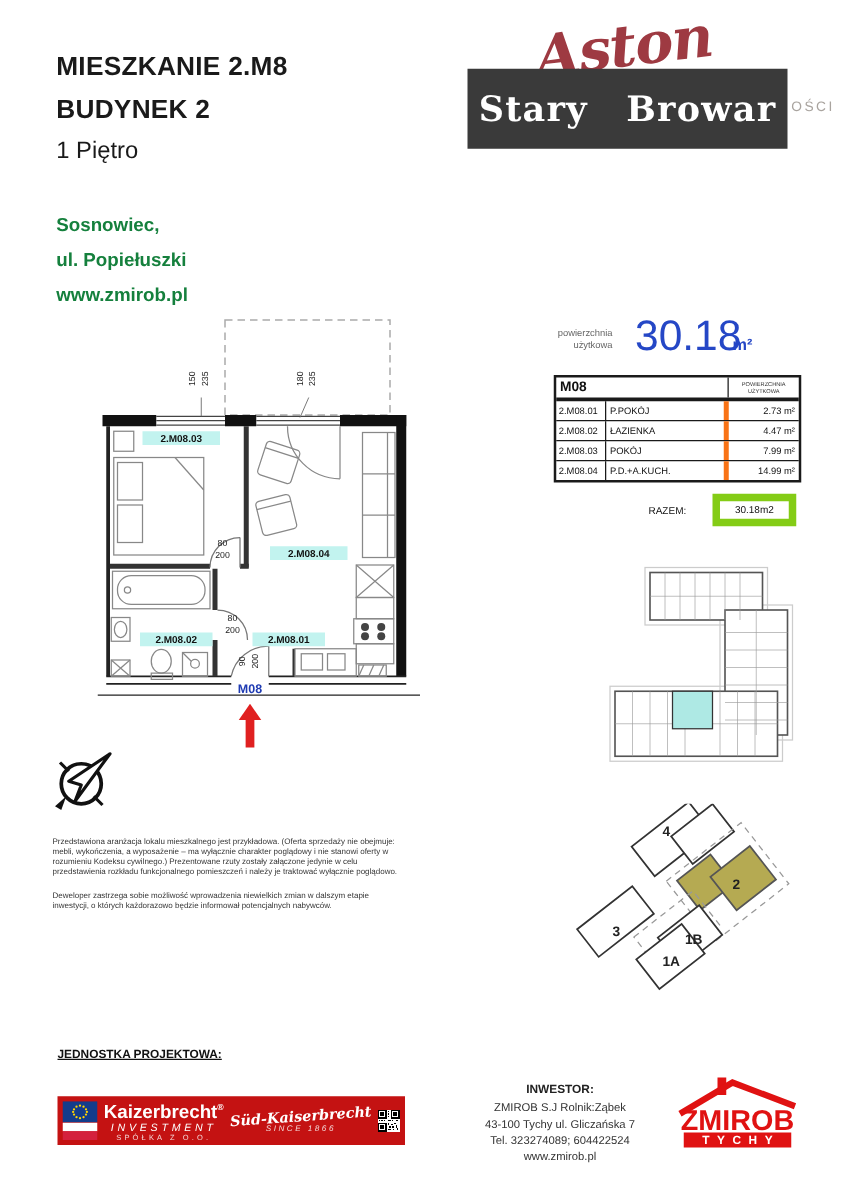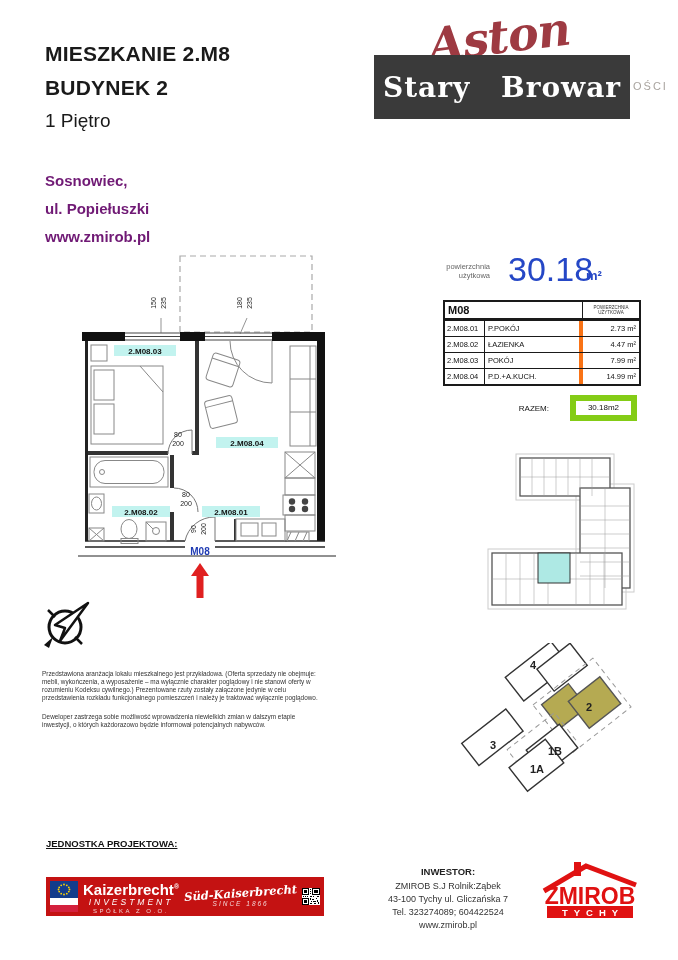--- a/index.html
+++ b/index.html
@@ -3,21 +3,21 @@
 <meta charset="utf-8">
 <style>
   html,body{margin:0;padding:0;background:#fff;}
   .page{position:relative;width:678px;height:960px;background:#ffffff;overflow:hidden;
         font-family:"Liberation Sans",sans-serif;color:#111;}
   .abs{position:absolute;}
 
   
   .title-line{font-weight:bold;font-size:21px;color:#1a1a1a;letter-spacing:.2px;}
   .floor-line{font-size:19px;color:#1a1a1a;}
-  .addr{font-size:15px;font-weight:bold;color:#701a75;line-height:28px;}
+  .addr{font-size:15px;font-weight:bold;color:#15803d;line-height:28px;}
 
   
   .aston{font-family:"DejaVu Serif",serif;font-style:italic;font-weight:bold;font-size:46px;
          color:#9e3a42;transform:rotate(-7deg);letter-spacing:-1px;z-index:1;}
   .brandbox{width:256px;height:64px;background:#3a3a3a;z-index:2;display:flex;align-items:center;
             justify-content:center;}
   .brandbox span{color:#fff;font-family:"DejaVu Serif",serif;font-weight:bold;font-size:28px;
             letter-spacing:1px;word-spacing:20px;}
   .aston-suffix{font-size:11px;color:#a9a49f;letter-spacing:2px;z-index:3;}
 

